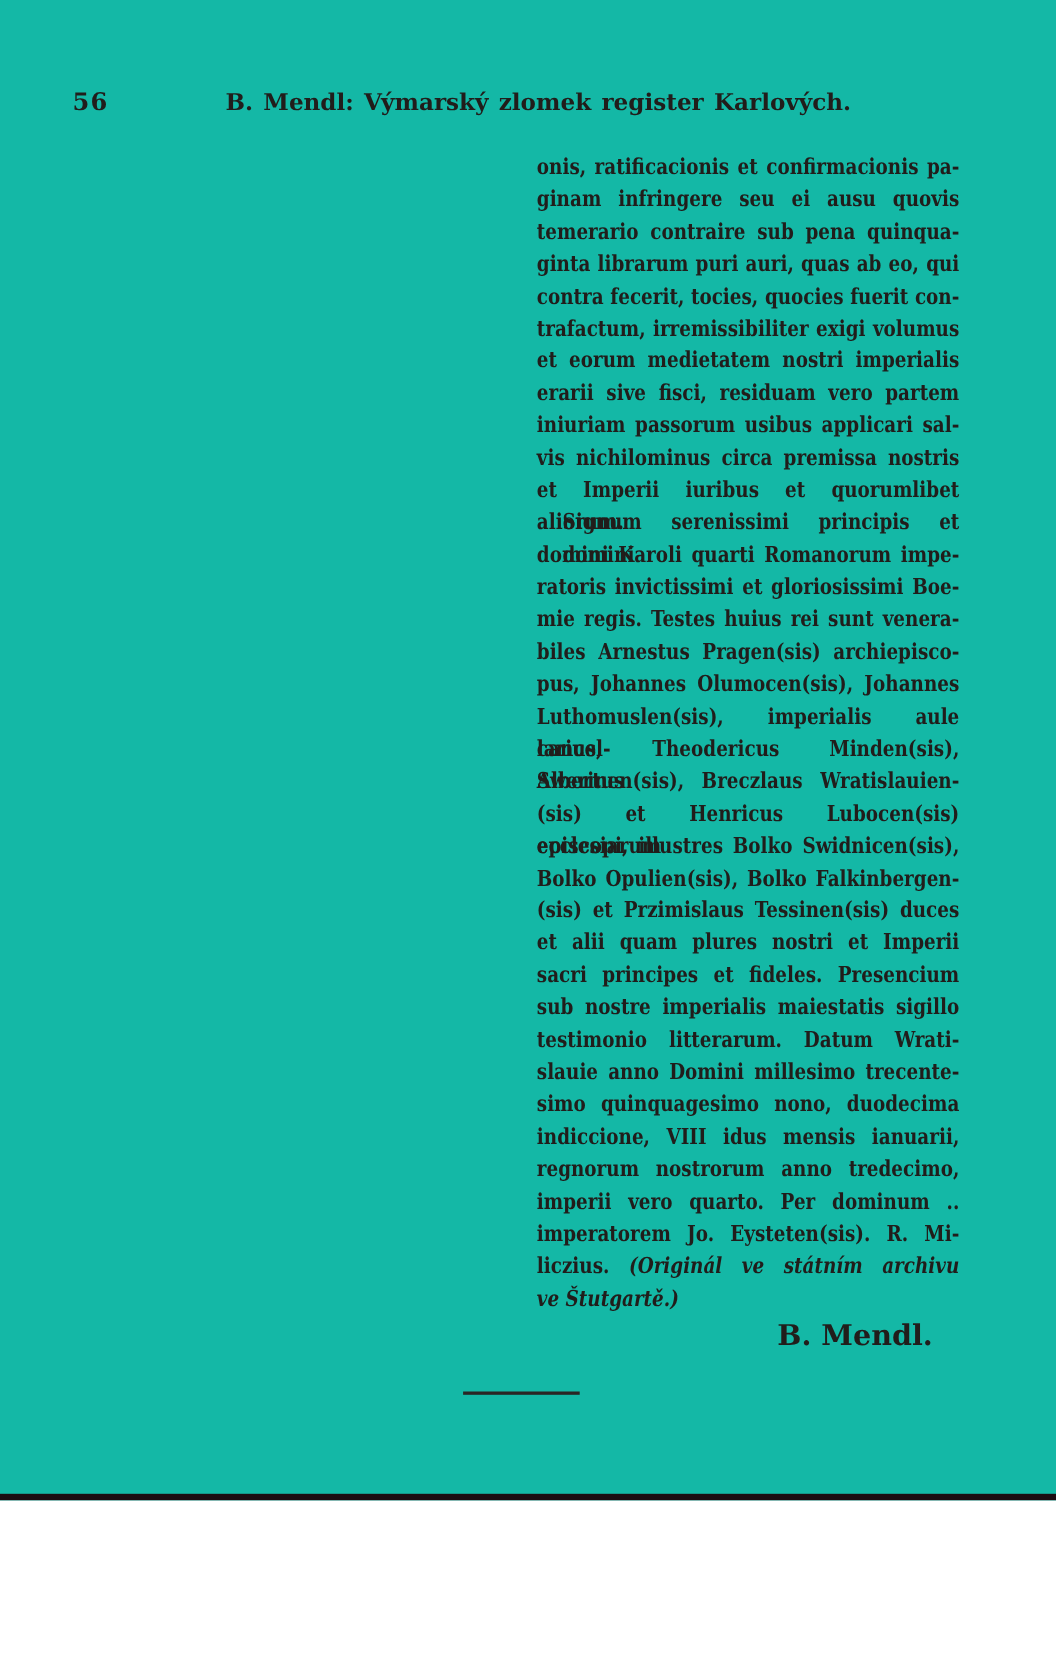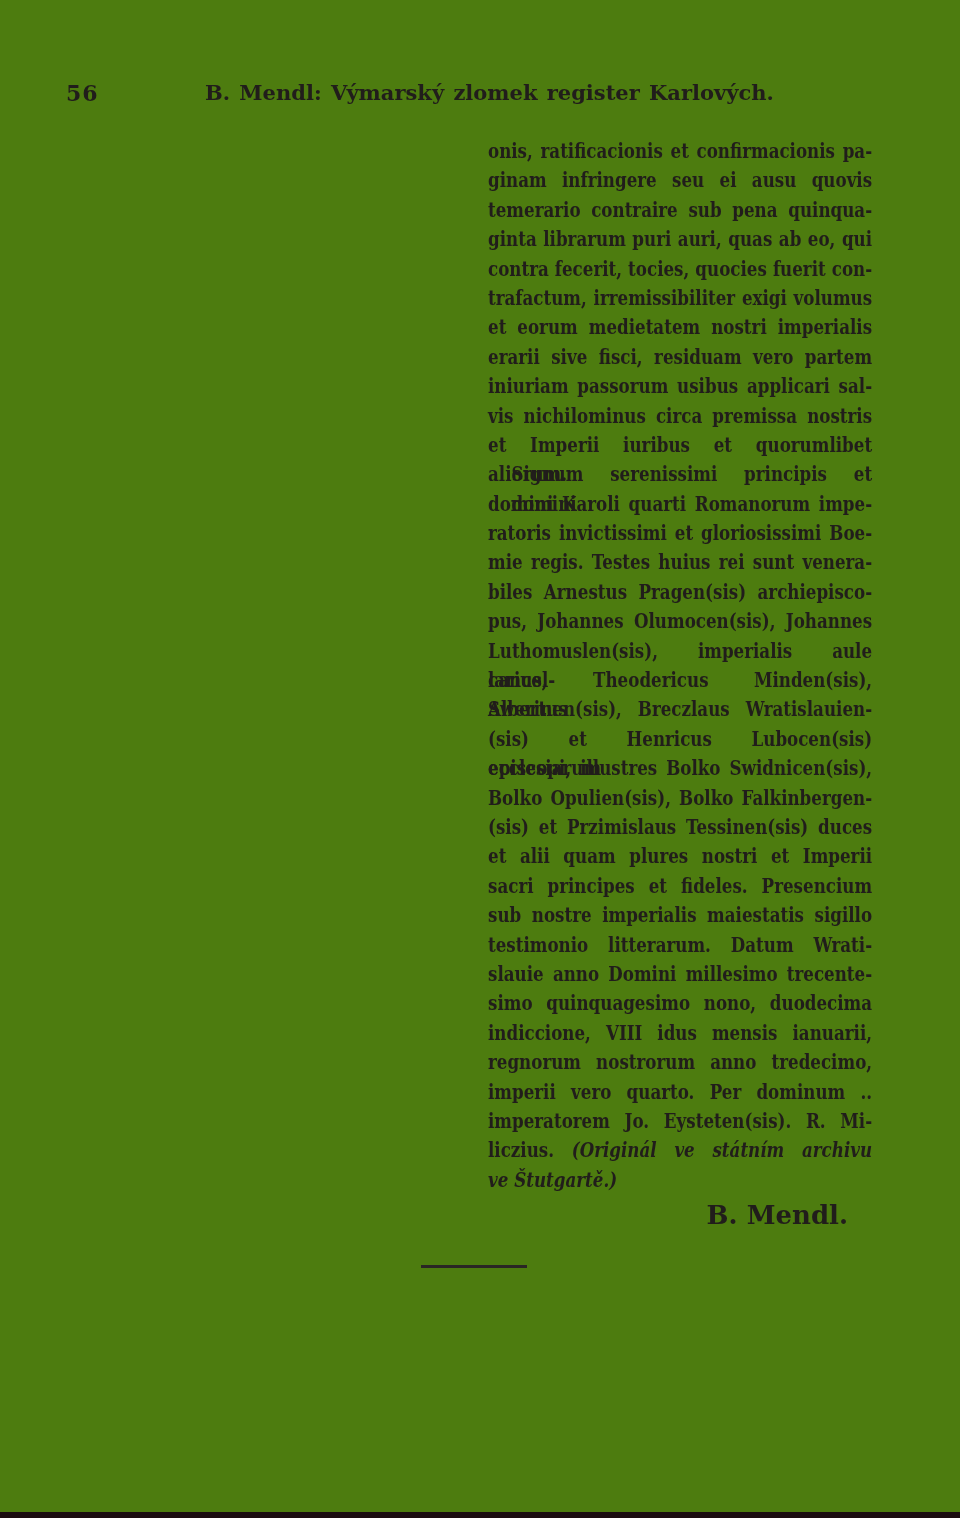--- a/index.html
+++ b/index.html
@@ -1,20 +1,20 @@
 <!DOCTYPE html>
 <html><head>
 <meta charset="utf-8">
 <style>
   html, body { margin: 0; padding: 0; }
   .page {
     position: relative;
     width: 960px;
-    height: 1518px;
-    background: #4d7c0f;
+    height: 1364px;
+    background: #14b8a6;
     overflow: hidden;
     font-family: "DejaVu Serif", serif;
     color: #211d1b;
   }
   .header-row { position: absolute; top: 80px; left: 0; width: 960px; height: 30px; }
   .page-number {
     position: absolute; left: 66px; top: 0;
     font-size: 22px; font-weight: 700; letter-spacing: 1px;
   }
   .running-title {

